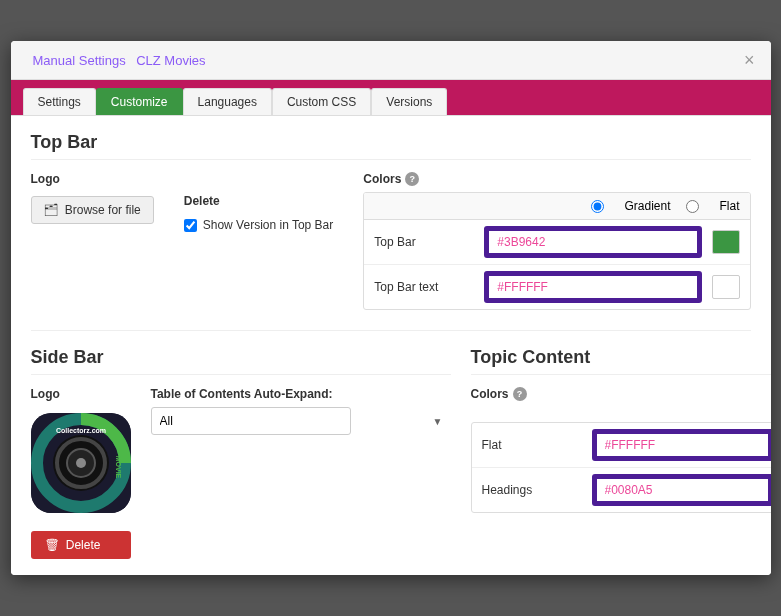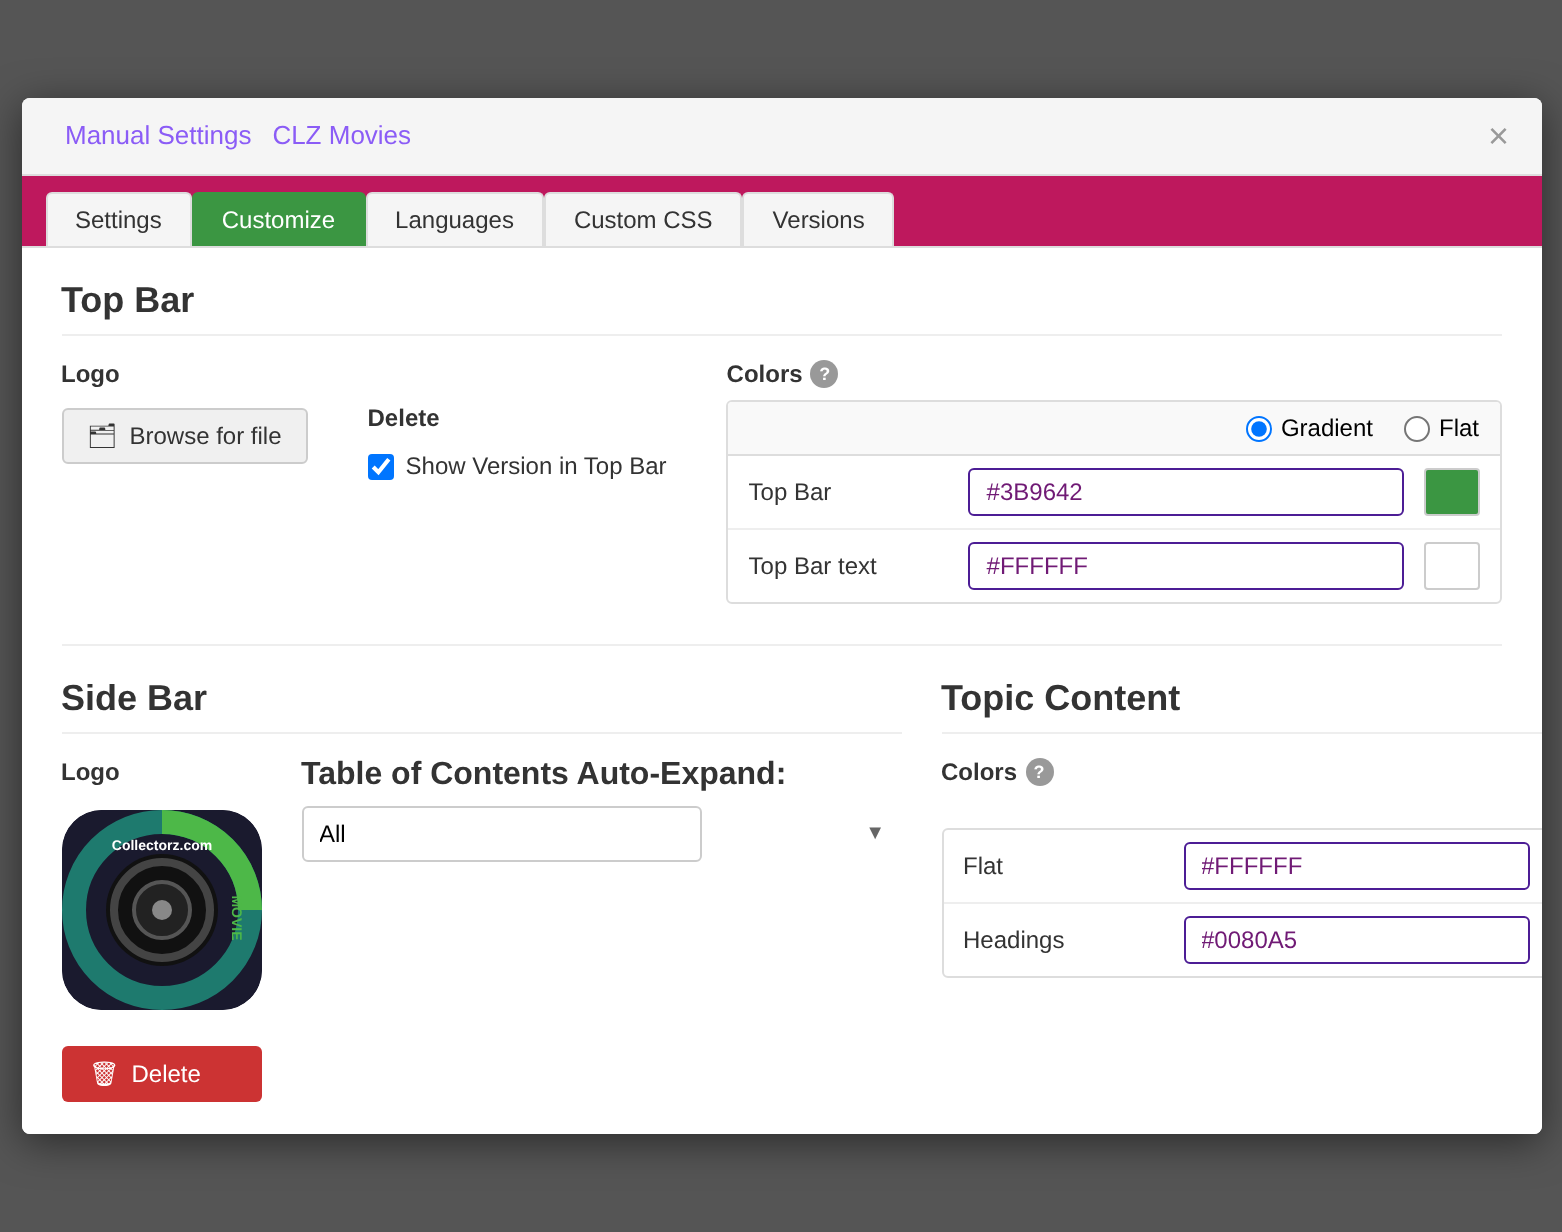--- a/index.html
+++ b/index.html
@@ -160,44 +160,44 @@
       justify-content: flex-end;
       align-items: center;
       padding: 6px 10px;
       background: #f9f9f9;
       border-bottom: 1px solid #ddd;
       gap: 16px;
     }
     .radio-label {
       display: flex;
       align-items: center;
-      gap: 4px;
+      gap: 20px;
       font-size: 12px;
       cursor: pointer;
     }
     .color-row {
       display: flex;
       align-items: center;
       padding: 6px 10px;
       border-bottom: 1px solid #eee;
       gap: 10px;
     }
     .color-row:last-child { border-bottom: none; }
     .color-row-label {
       flex: 0 0 100px;
       font-size: 12px;
       color: #333;
     }
     .color-input {
       flex: 1;
       padding: 4px 8px;
-      border: 1px solid #4c1d95;
+      border: 5px solid #4c1d95;
       border-radius: 3px;
       font-size: 12px;
-      color: #701a75;
+      color: #ec4899;
       background: #fff;
     }
     .color-swatch {
       width: 28px;
       height: 24px;
       border: 1px solid #ccc;
       border-radius: 2px;
       cursor: pointer;
     }
     .divider {
@@ -233,21 +233,21 @@
     .sidebar-content {
       display: flex;
       gap: 20px;
       align-items: flex-start;
     }
     .toc-group {
       flex: 1;
     }
     .toc-label {
       font-weight: bold;
-      font-size: 16px;
+      font-size: 12px;
       margin-bottom: 6px;
       color: #333;
     }
     .select-wrapper {
       position: relative;
     }
     .toc-select {
       width: 200px;
       padding: 6px 30px 6px 8px;
       border: 1px solid #ccc;

